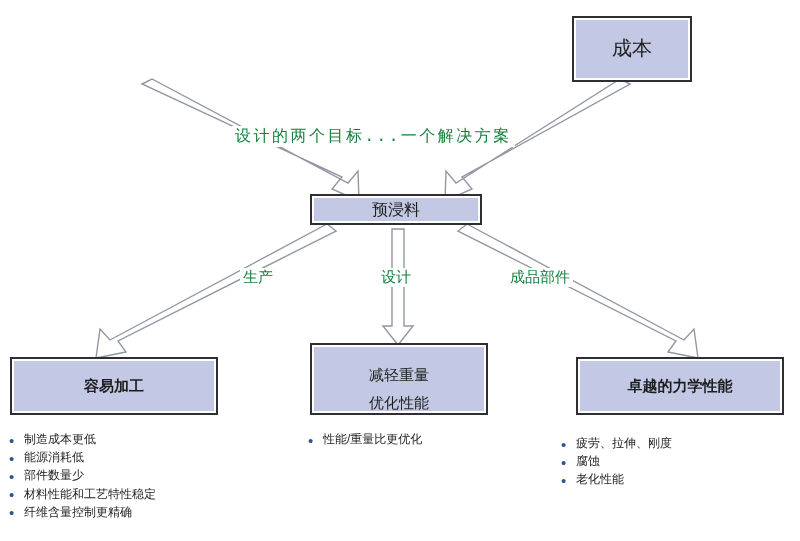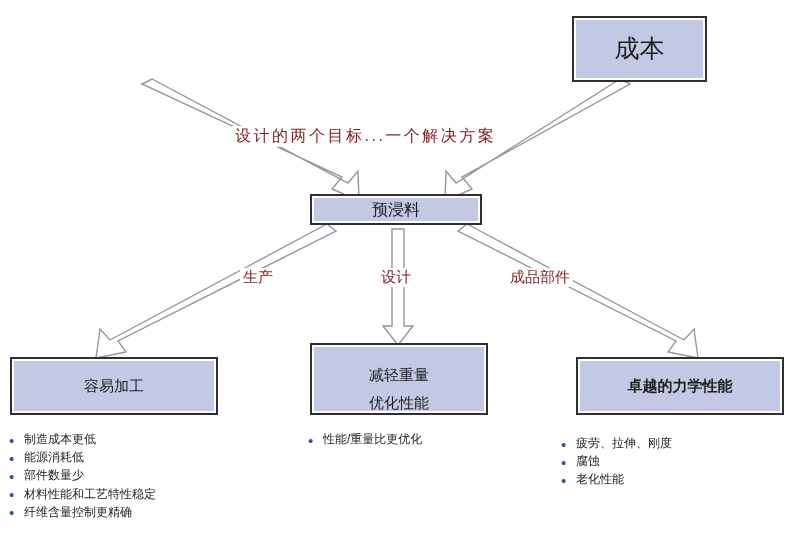--- a/index.html
+++ b/index.html
@@ -42,49 +42,50 @@
   .node-line {
     display: block;
     line-height: 1.35;
     white-space: nowrap;
   }
   #box-performance {
     left: 52px; top: 16px; width: 210px; height: 66px;
     font-size: 25px; letter-spacing: 6px; font-weight: 500;
   }
   #box-cost {
-    left: 572px; top: 16px; width: 135px; height: 66px;
-    font-size: 25px; font-weight: 500;
+    left: 572px; top: 16px; width: 120px; height: 66px;
+    font-size: 20px; font-weight: 500; font-family: Liberation Mono, monospace;
   }
   #box-prepreg {
     left: 310px; top: 194px; width: 172px; height: 31px;
     font-size: 16px; font-weight: 500;
   }
   #box-easy-process {
     left: 10px; top: 357px; width: 208px; height: 58px;
-    font-size: 15px; font-weight: 400;
+    font-size: 15px; font-weight: 700;
   }
   #box-weight-perf {
     left: 310px; top: 343px; width: 178px; height: 72px;
     font-size: 15px; font-weight: 500; justify-content: flex-end;
   }
   #box-mechanical {
     left: 576px; top: 357px; width: 208px; height: 58px;
     font-size: 15px; font-weight: 700;
   }
   #box-weight-perf .node-line + .node-line { margin-top: 8px; }
 
   .edge-label {
     position: absolute;
-    color: #7f1d1d;
+    color: #15803d;
     font-size: 15px;
     white-space: nowrap;
     background: #ffffff;
     padding: 0 3px;
     z-index: 4;
+    font-family: Liberation Mono, monospace;
   }
   #label-two-goals {
     left: 232px; top: 126px;
     font-size: 16px;
     letter-spacing: 2.5px;
   }
   #label-production { left: 240px; top: 268px; }
   #label-design { left: 378px; top: 268px; }
   #label-finished-parts { left: 507px; top: 268px; }
 

